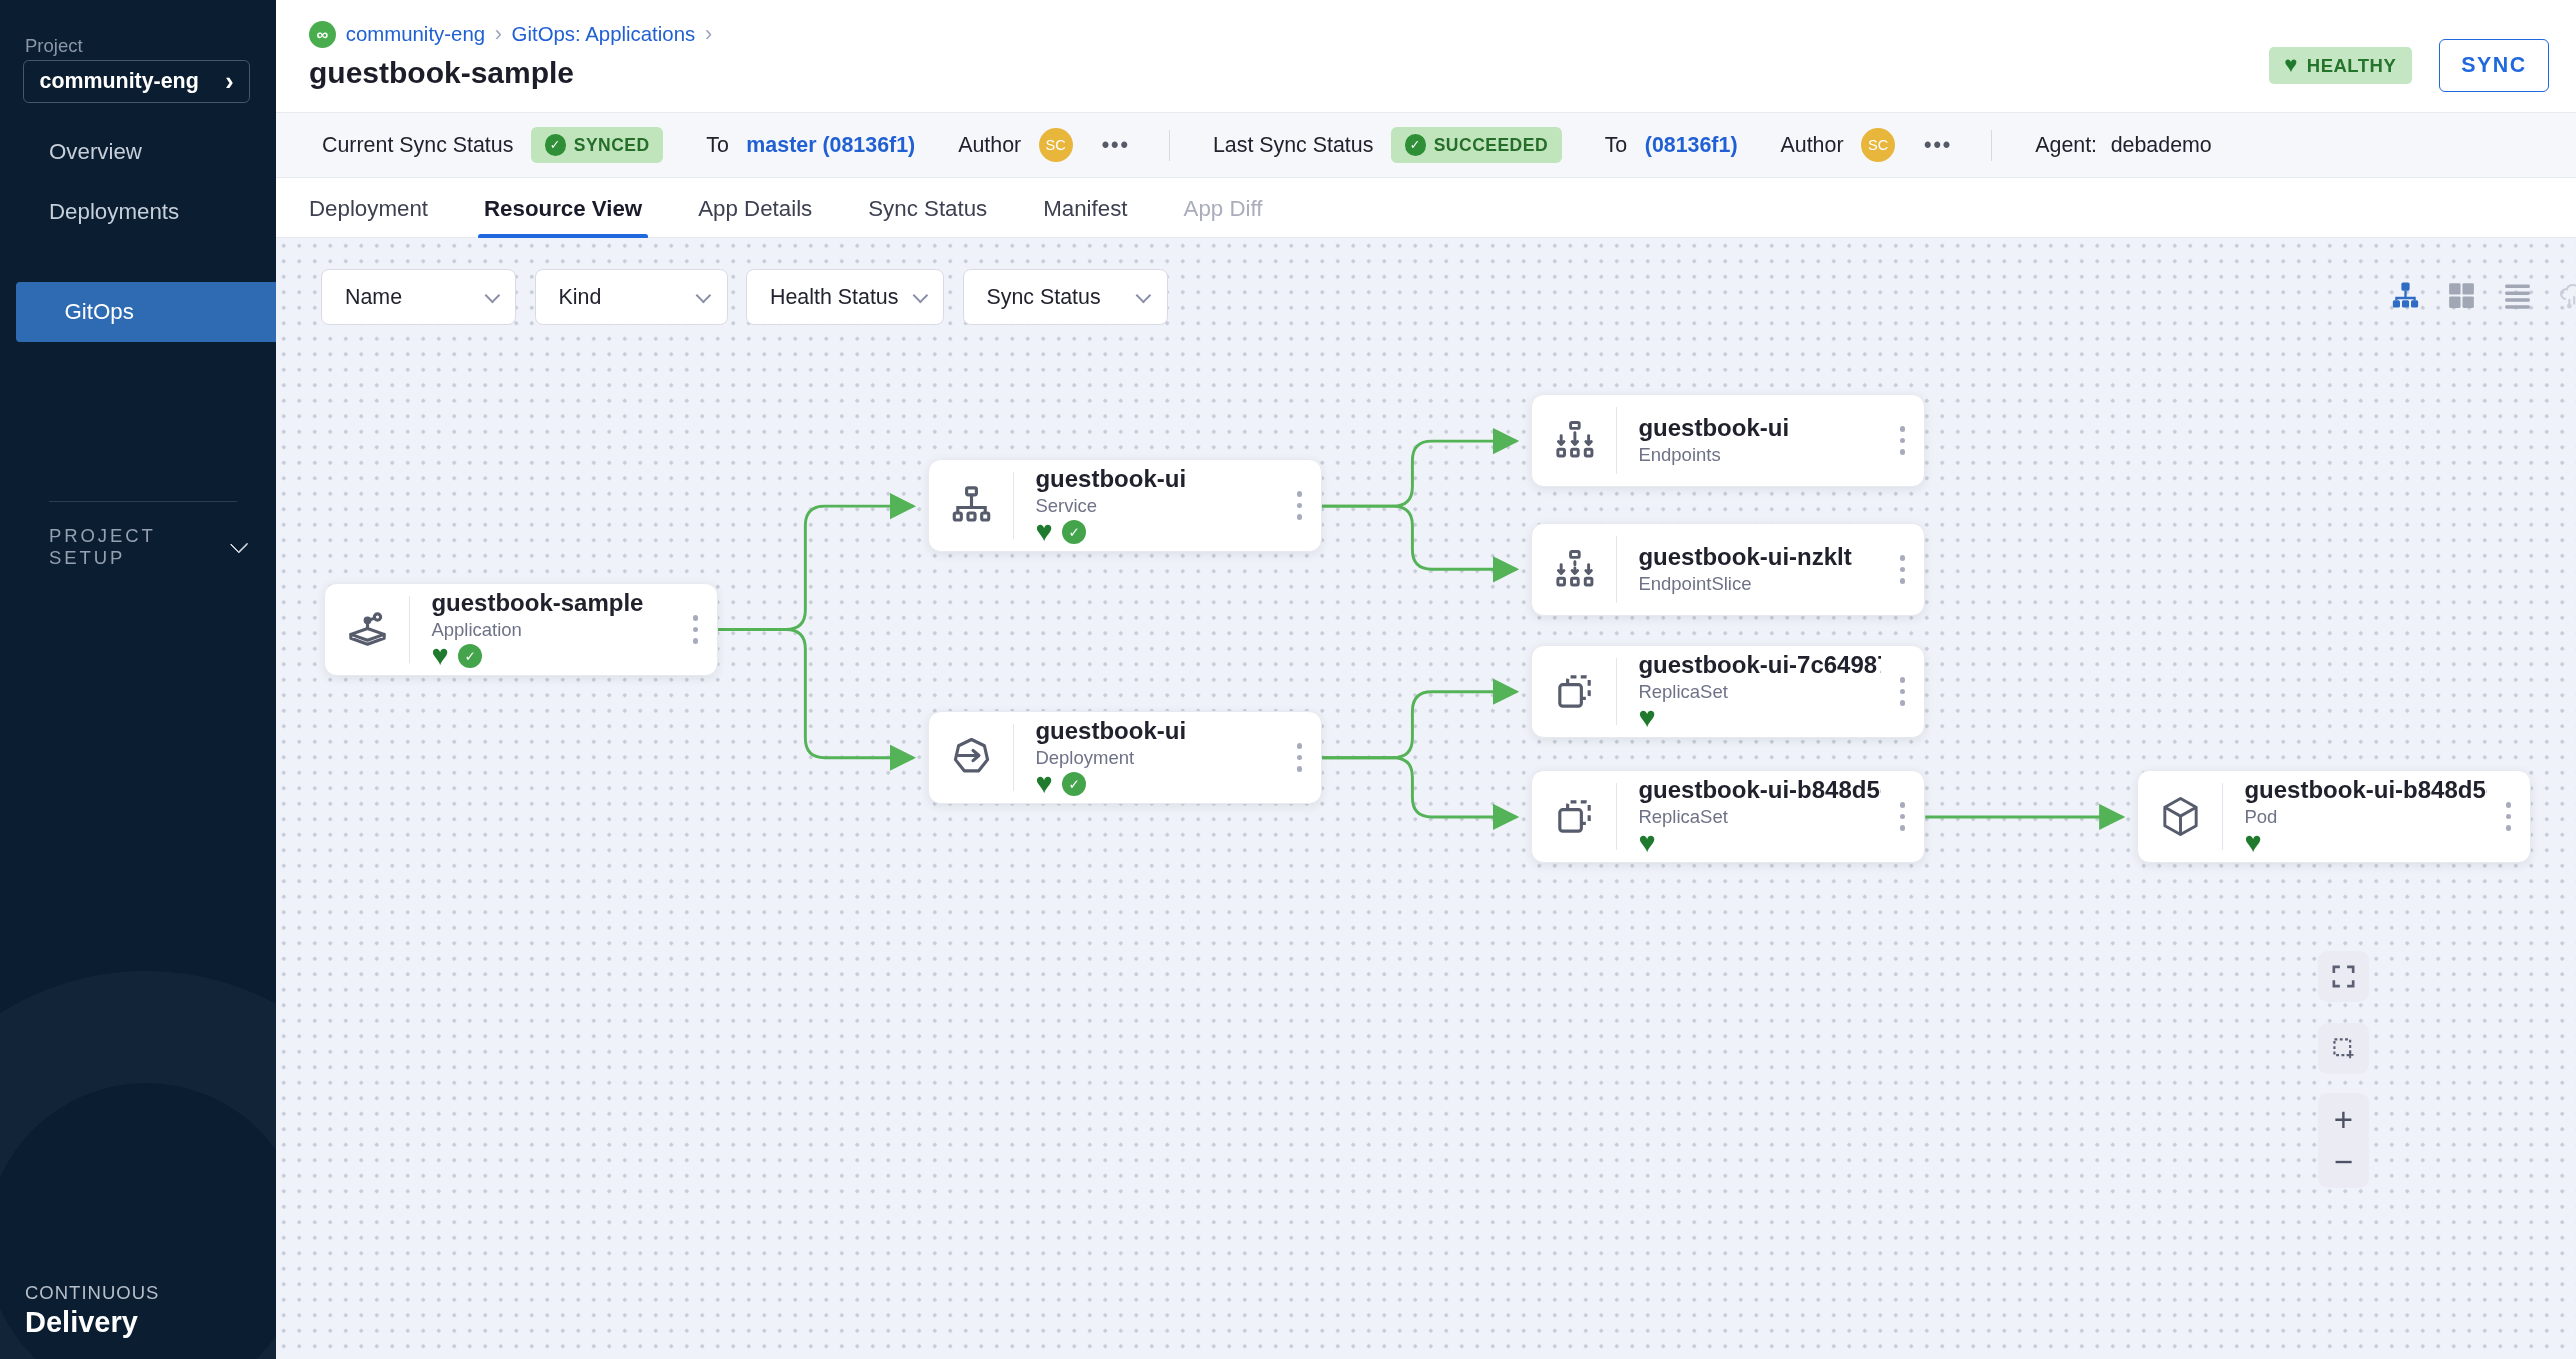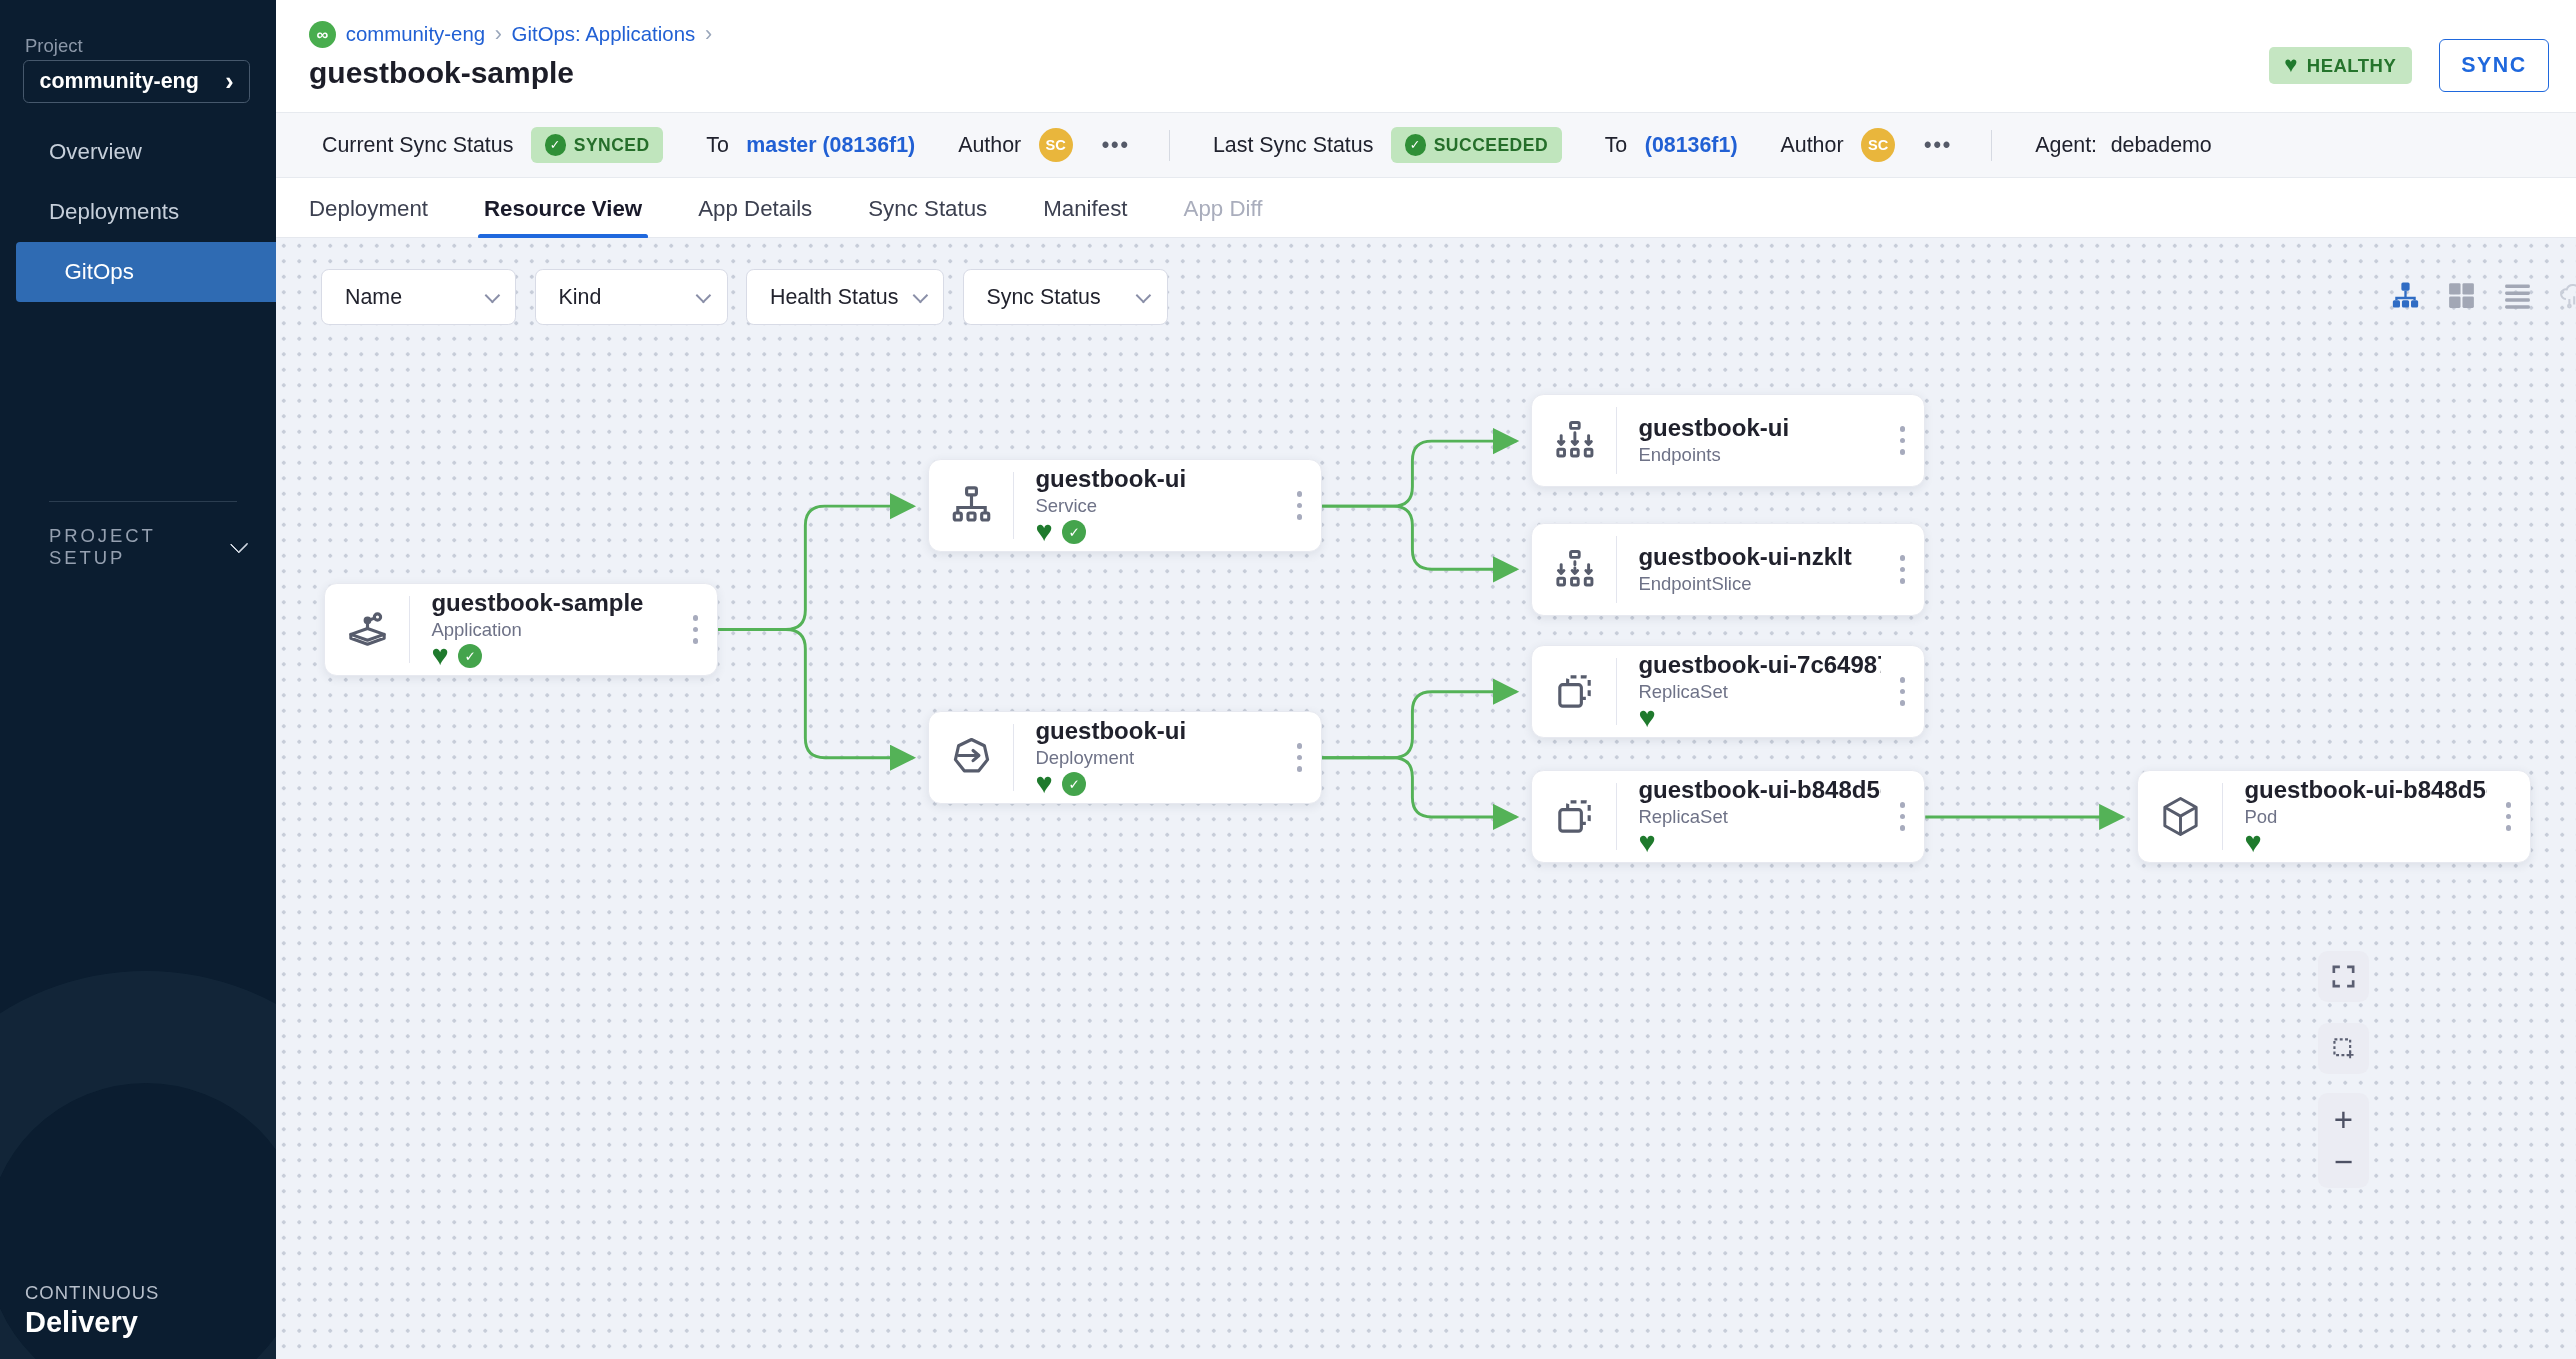--- a/index.html
+++ b/index.html
@@ -8,21 +8,21 @@
 
   
   .sidebar { position:absolute; left:0; top:0; width:276px; height:1360px; background:#0b1d30; overflow:hidden; z-index:5; }
   .watermark { position:absolute; left:-126px; bottom:-155px; width:544px; height:544px; border-radius:50%; border:112px solid rgba(110,160,170,0.07); }
   .project-label { position:absolute; left:25px; top:35px; font-size:18.5px; color:#8b97a8; }
   .project-select { position:absolute; left:23px; top:60px; width:227px; height:43px; border:1px solid #46586c; border-radius:5.8px; display:flex; align-items:center; padding:0 15.5px; cursor:pointer; }
   .project-select .pname { color:#fff; font-size:21.4px; font-weight:bold; flex:1; }
   .project-select .pchev { color:#fff; font-size:25px; font-weight:bold; line-height:1; }
   .nav { position:absolute; left:0; top:122px; width:276px; display:flex; flex-direction:column; }
   .nav-item { height:60px; display:flex; align-items:center; padding-left:49px; font-size:22.3px; color:#c6cfda; cursor:pointer; }
-  .nav-item.active { background:#2f6bb3; color:#ffffff; margin-left:15.5px; border-radius:3.9px 0 0 3.9px; }
+  .nav-item.active { background:#2f6bb3; color:#ffffff; margin-left:15.5px; border-radius:3.9px 0 0 3.9px;margin-top:40px; }
   .side-divider { position:absolute; left:49px; top:501px; width:188px; height:1px; background:#2b3d50; }
   .project-setup { position:absolute; left:49px; top:525px; width:194px; display:flex; align-items:center; justify-content:space-between; cursor:pointer; }
   .project-setup .ps-label { font-size:18.5px; letter-spacing:2.9px; color:#95a0b0; }
   .chev-down { width:13.6px; height:13.6px; border-right:2.9px solid #cdd4de; border-bottom:2.9px solid #cdd4de; transform:rotate(45deg) translateY(-3.9px); border-radius:1.9px; }
   .brand { position:absolute; left:25px; bottom:21.4px; }
   .brand-top { font-size:18.5px; color:#b7bfcb; letter-spacing:1px; }
   .brand-bottom { font-size:29px; font-weight:bold; color:#ffffff; margin-top:1.9px; }
 
   
   .main { position:absolute; left:276px; top:0; width:2300px; height:1360px; }
@@ -38,21 +38,21 @@
   .health-badge { background:#c5e6c2; color:#25742c; border-radius:4.9px; height:37px; display:flex; align-items:center; gap:8.7px; padding:0 15.5px; font-size:18.5px; font-weight:bold; letter-spacing:0.5px; }
   .health-badge .hb-heart { font-size:22.3px; color:#1f7a2d; line-height:1; }
   .sync-button { border:1.9px solid #1f68dd; color:#1f68dd; background:#fff; border-radius:6px; height:53px; padding:0 21.4px; font-size:21.4px; font-weight:bold; letter-spacing:1.5px; display:flex; align-items:center; cursor:pointer; }
 
   
   .statusbar { width:100%; height:66px; background:#f6f7fa; border-top:1px solid #e7eaef; border-bottom:1px solid #e7eaef; display:flex; align-items:center; padding-left:46px; font-size:21.4px; color:#20222e; }
   .sb-gap-s { margin-left:17.5px; } .sb-gap-m { margin-left:29px; } .sb-gap-l { margin-left:43px; }
   .status-badge { height:36px; border-radius:5.8px; background:#c0e5bd; color:#256e2a; display:inline-flex; align-items:center; gap:7.8px; padding:0 13.6px; font-size:17.5px; font-weight:bold; letter-spacing:0.5px; }
   .sb-check { width:21.4px; height:21.4px; border-radius:50%; background:#2f8f37; color:#fff; font-size:12.6px; display:flex; align-items:center; justify-content:center; }
   .sb-link { color:#2160d4; font-weight:bold; cursor:pointer; }
-  .avatar { width:34px; height:34px; border-radius:50%; background:#e9b63c; color:#fff; font-size:14.6px; font-weight:bold; display:flex; align-items:center; justify-content:center; }
+  .avatar { width:34px; height:34px; border-radius:50%; background:#e9b63c; color:#fff; font-size:14.6px; font-weight:normal; display:flex; align-items:center; justify-content:center; }
   .sb-dots { color:#555a68; font-size:21.4px; font-weight:bold; letter-spacing:1.9px; cursor:pointer; }
   .sb-divider { width:1px; height:31px; background:#d6dae2; margin-left:39px; }
   .agent-name { margin-left:13.6px; }
 
   
   .tabbar { width:100%; height:60px; background:#fff; border-bottom:1.9px solid #e5e8ee; display:flex; align-items:flex-end; padding-left:33px; gap:56px; }
   .tab { font-size:22.3px; color:#3c4050; padding-bottom:15.5px; position:relative; cursor:pointer; white-space:nowrap; }
   .tab.active { font-weight:bold; color:#191a2a; }
   .tab.active::after { content:""; position:absolute; left:-5.8px; right:-5.8px; bottom:-1.9px; height:4.9px; background:#1f68dd; border-radius:2.9px; }
   .tab.disabled { color:#a9adbc; cursor:default; }

